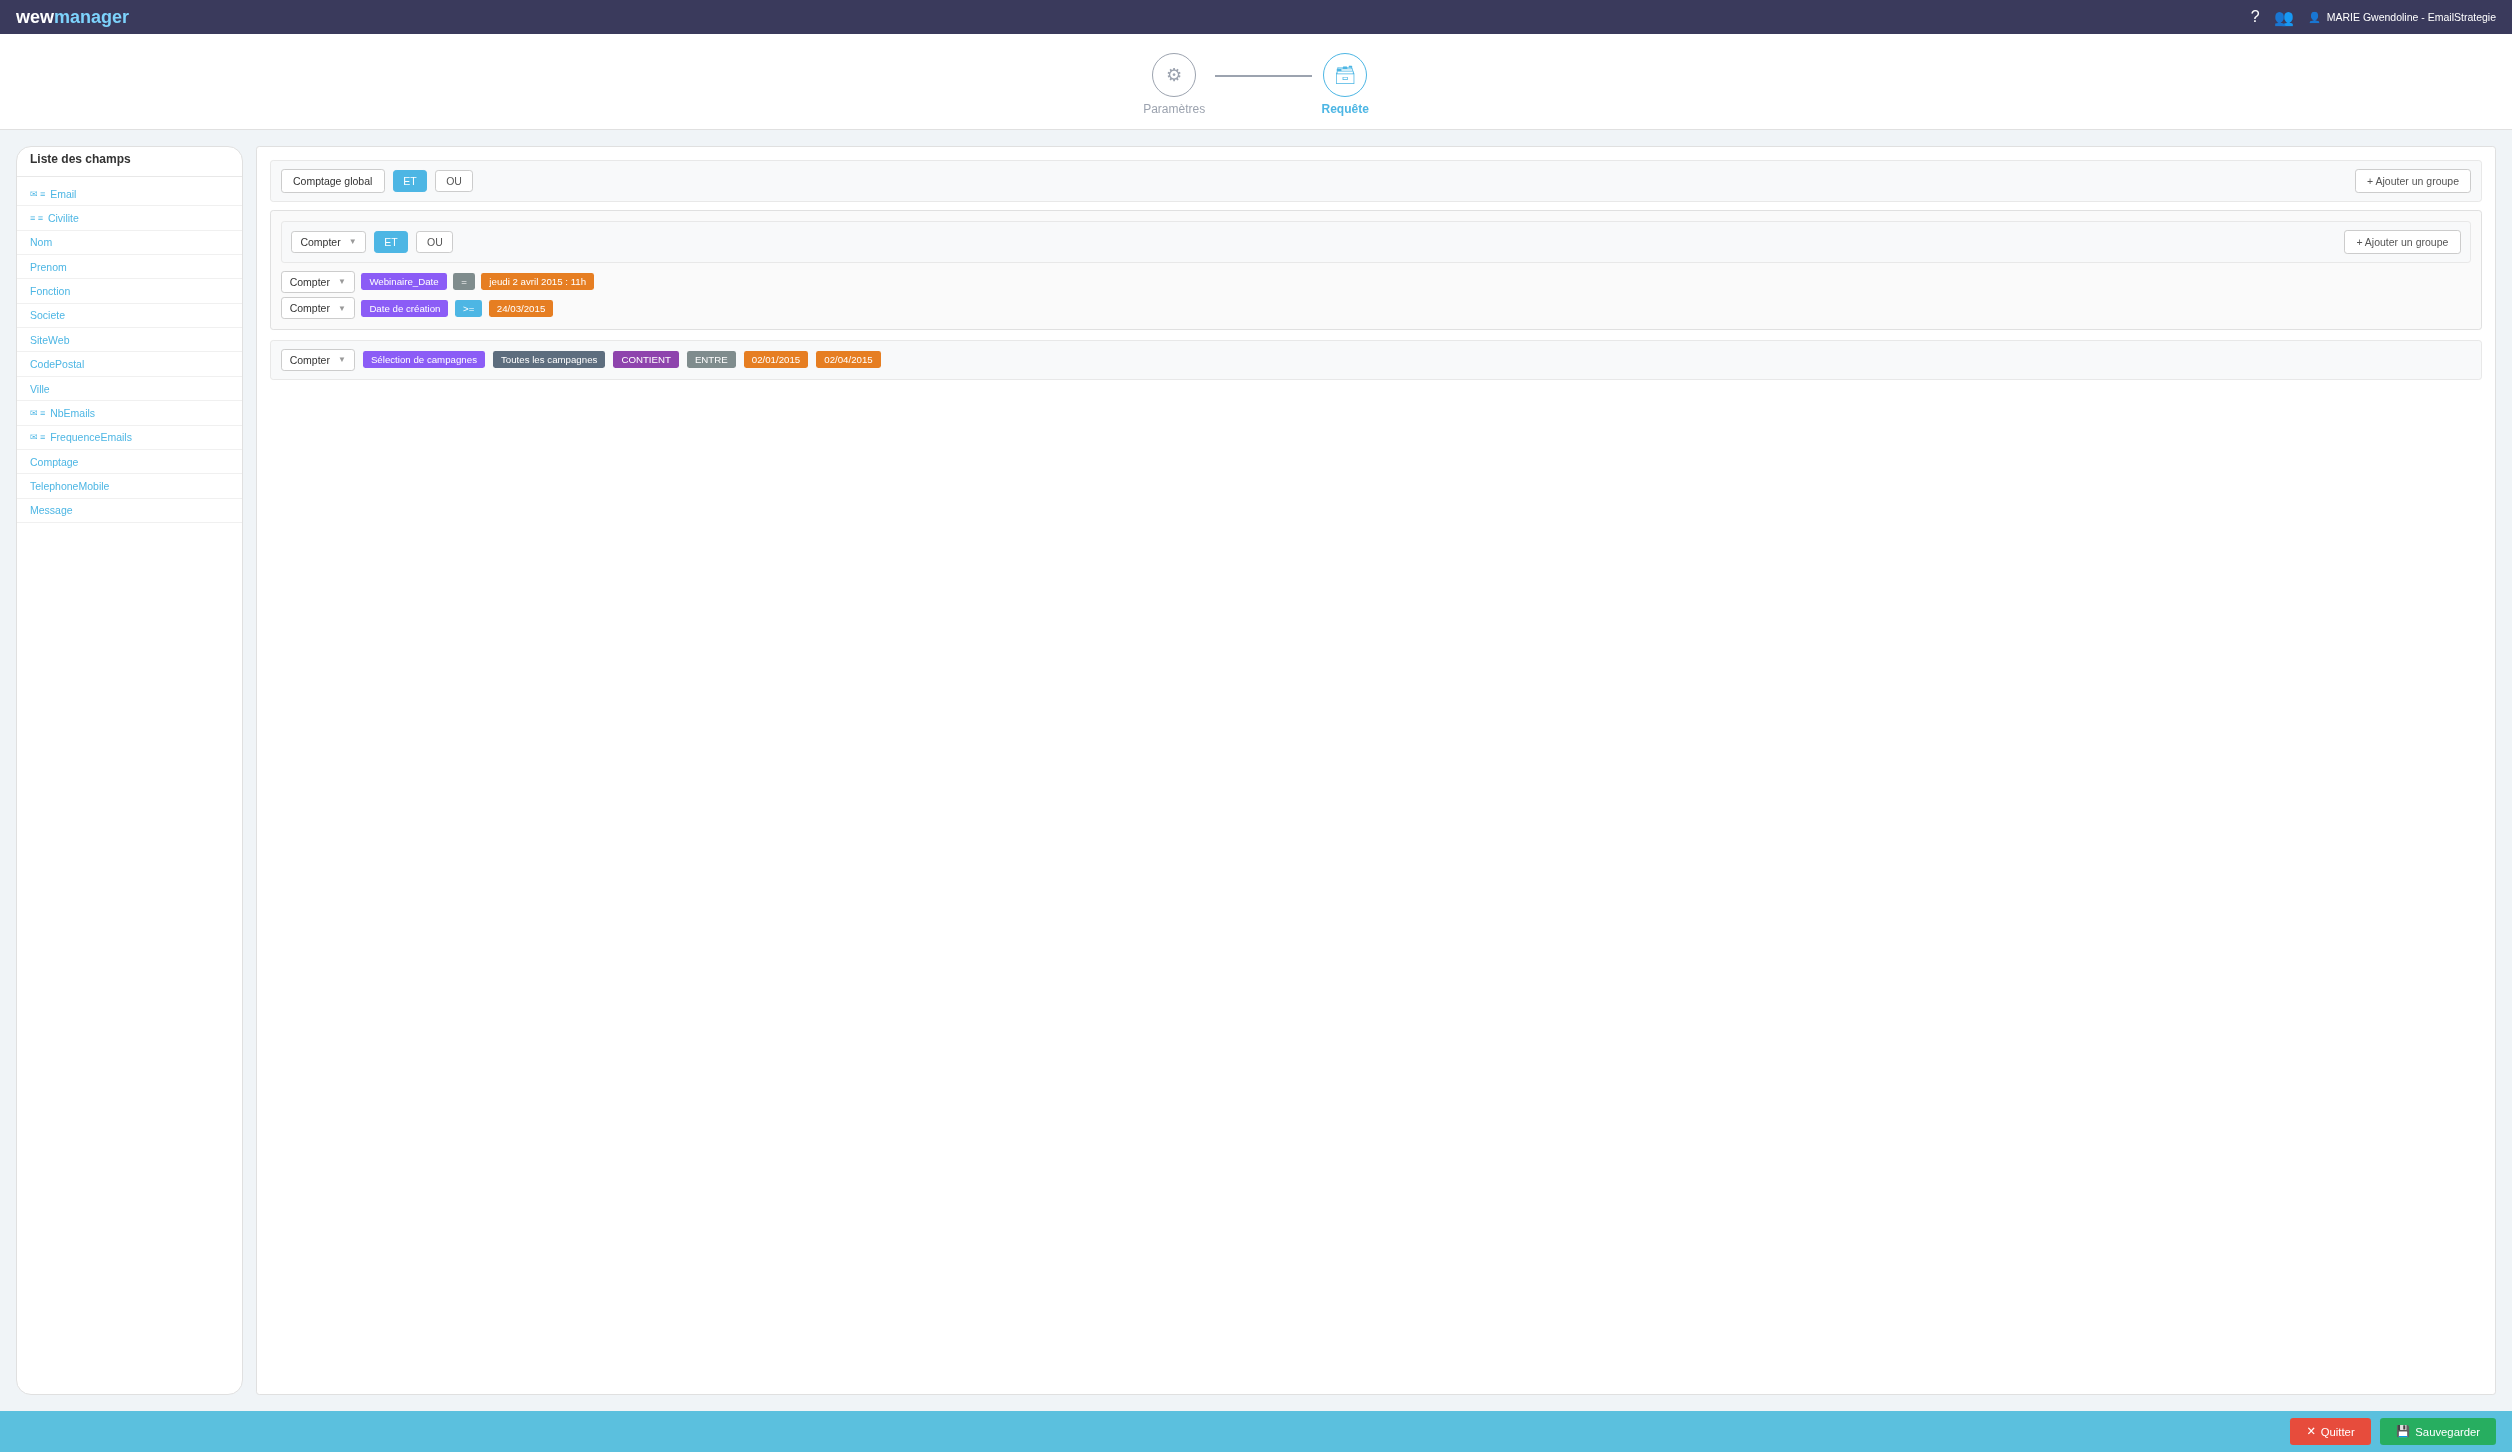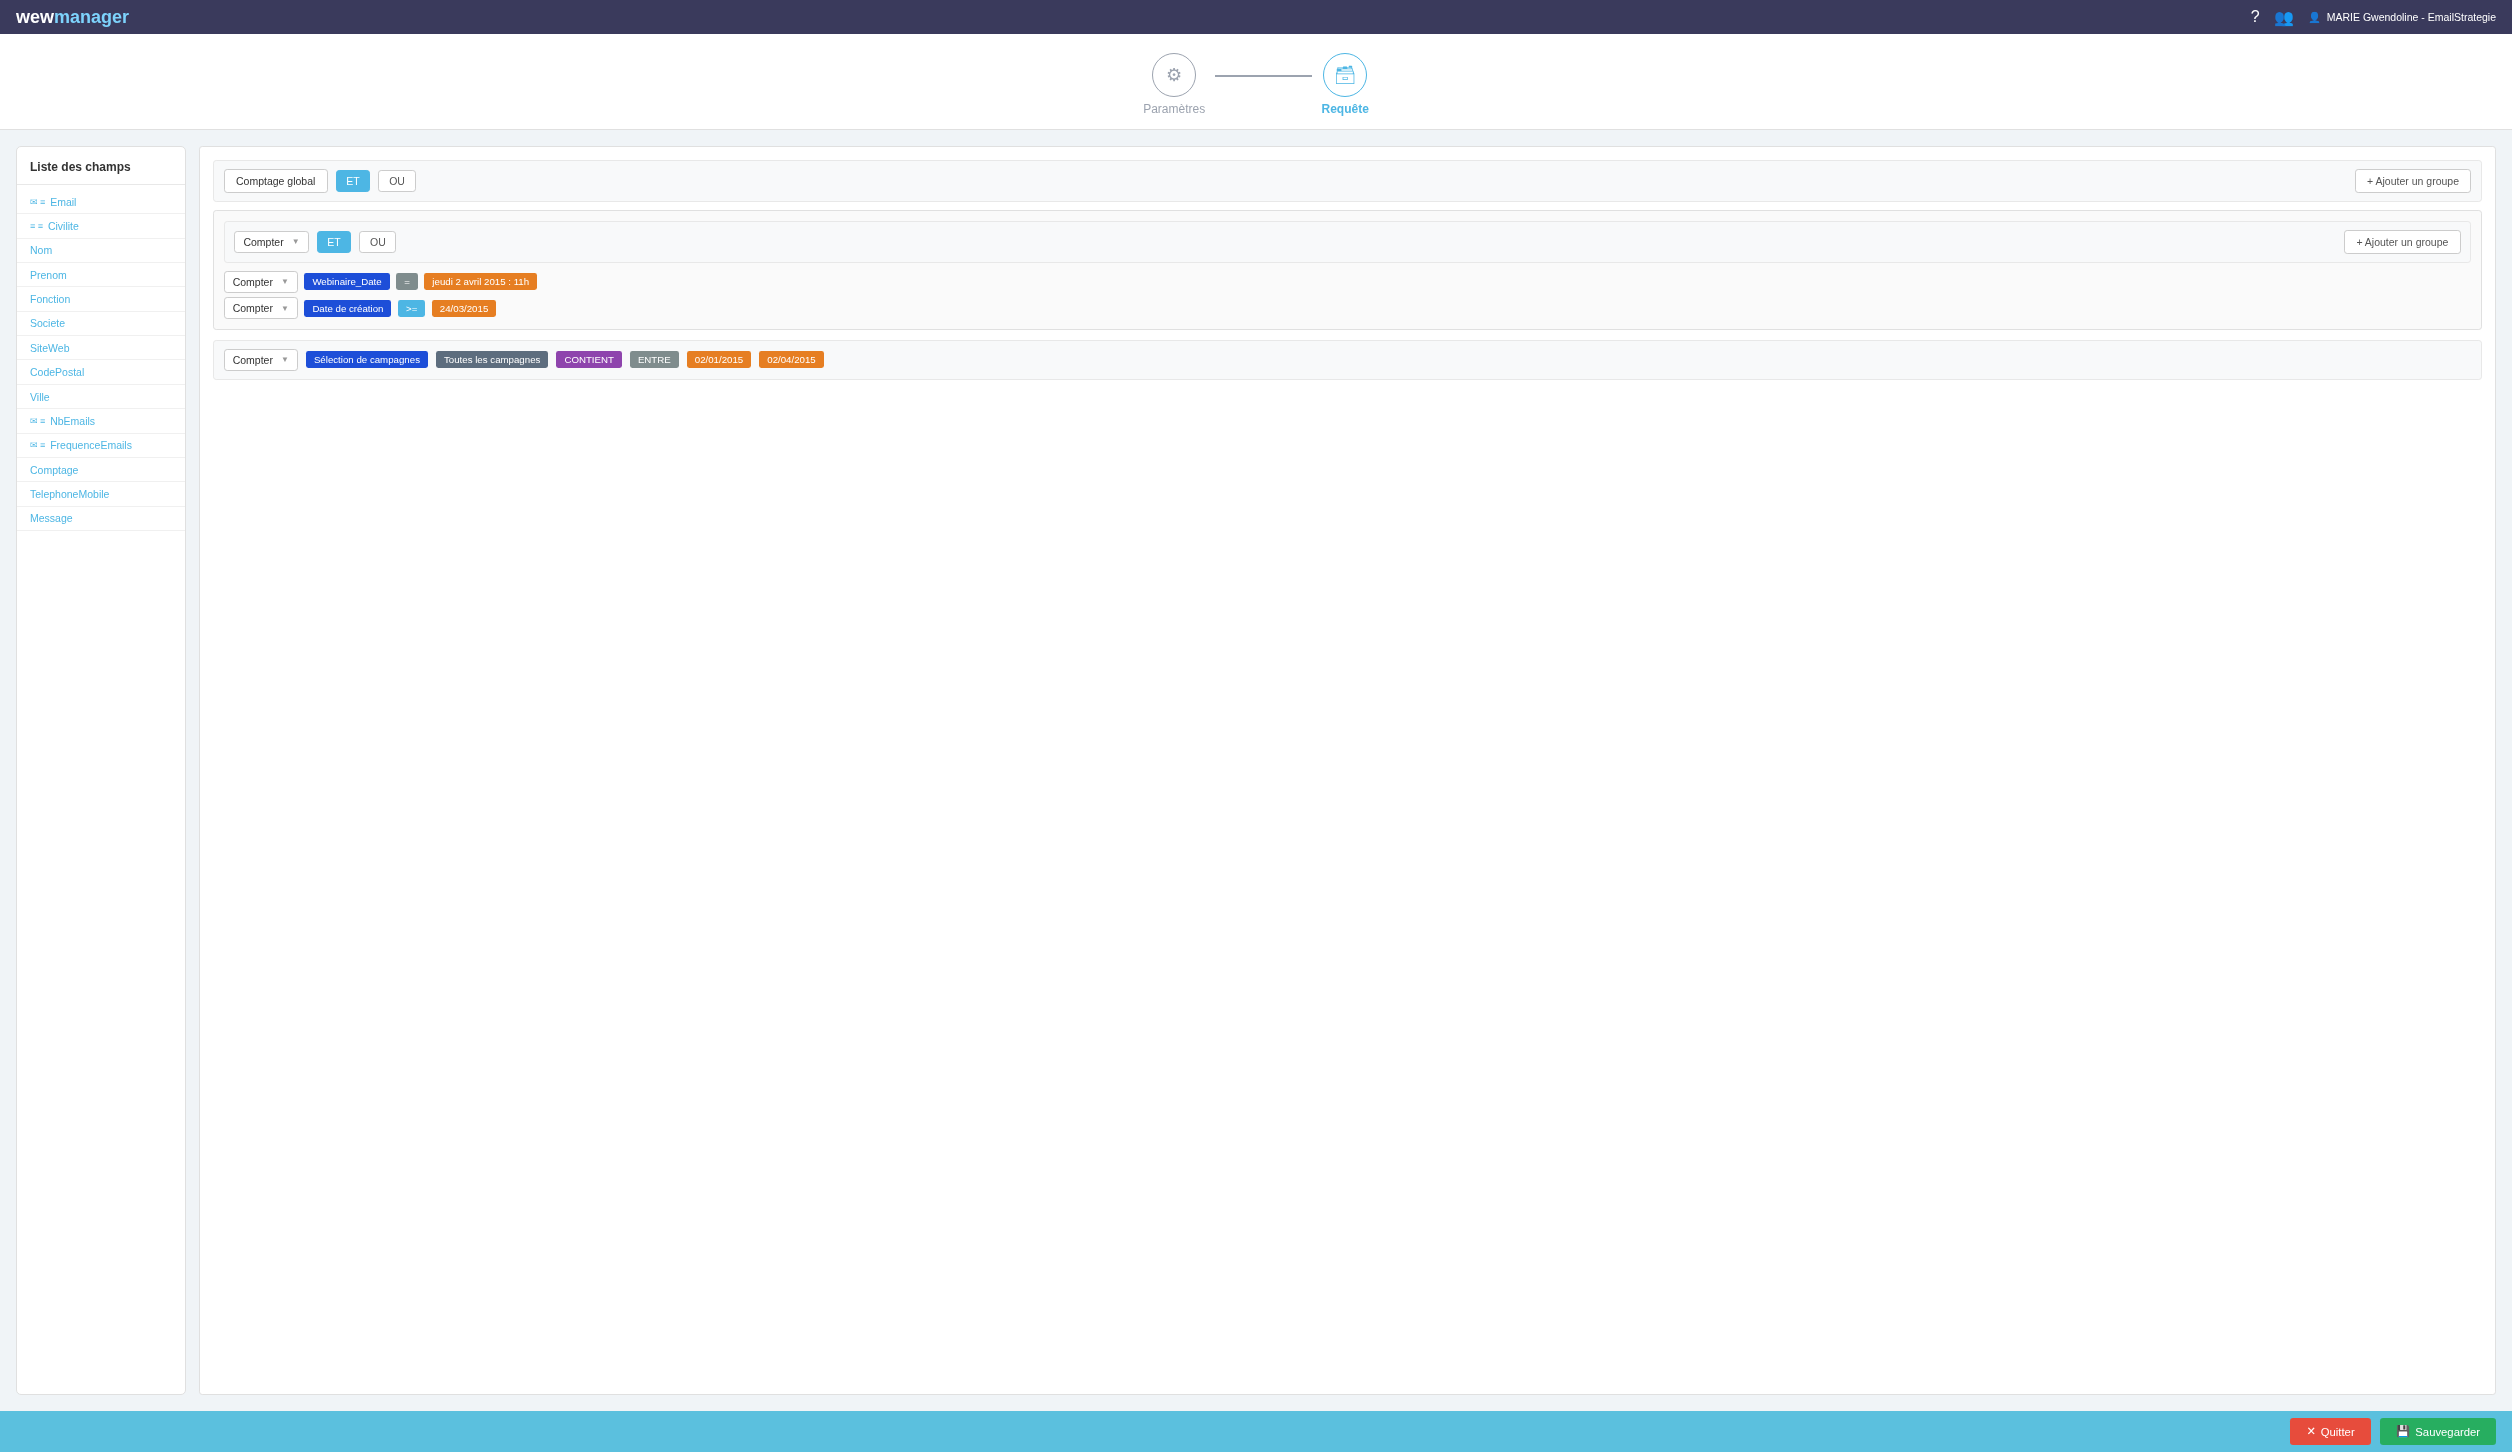--- a/index.html
+++ b/index.html
@@ -94,24 +94,24 @@
     
     .main-content {
       display: flex;
       flex: 1;
       padding: 16px;
       gap: 13px;
     }
 
     
     .sidebar {
-      width: 170px;
-      background: white;
-      border-radius: 5px;
-      padding: 13px 0;
+      width: 227px;
+      background: white;
+      border-radius: 15px;
+      padding: 5px 0;
       flex-shrink: 0;
       border: 0.8px solid #e0e0e0;
     }
     .sidebar-title {
       font-size: 12px;
       font-weight: bold;
       color: #333;
       padding: 0 13px 9.7px 13px;
       border-bottom: 0.8px solid #e8e8e8;
       margin-bottom: 4.9px;
@@ -237,21 +237,21 @@
     .condition-row:last-child { margin-bottom: 0; }
 
     
     .tag {
       padding: 3.2px 8px;
       border-radius: 2.4px;
       font-size: 9.7px;
       color: white;
       white-space: nowrap;
     }
-    .tag-purple { background: #1d4ed8; }
+    .tag-purple { background: #8b5cf6; }
     .tag-orange { background: #e67e22; color: white; }
 
     .operator-btn {
       background: #7f8c8d;
       color: white;
       border: none;
       padding: 3.2px 8px;
       border-radius: 2.4px;
       font-size: 9.7px;
       cursor: pointer;

